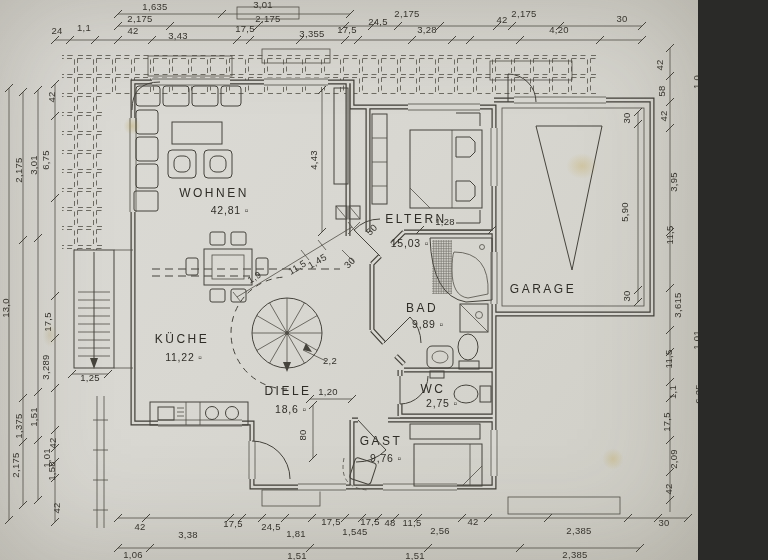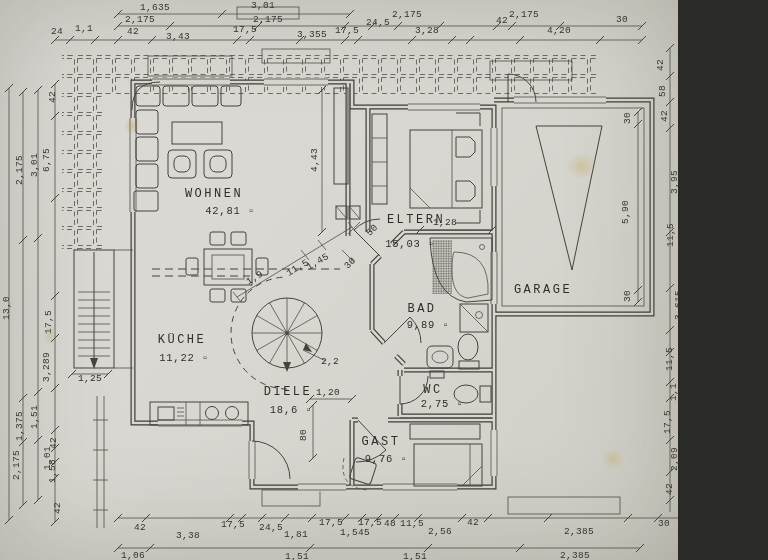--- a/index.html
+++ b/index.html
@@ -1,18 +1,18 @@
 <!DOCTYPE html>
 <html><head>
 <meta charset="utf-8">
 <style>
   html,body{margin:0;padding:0;background:#2a2a28;}
   .page{position:relative;width:678px;height:560px;overflow:hidden;
         background:linear-gradient(130deg,#dcdbd6 0%,#d8d7d1 45%,#cfcec6 100%);
-        font-family:Liberation Mono, monospace;}
+        font-family:Liberation Sans, sans-serif;padding-left:20px;}
   .page::after{content:"";position:absolute;inset:0;pointer-events:none;
         box-shadow:inset 0 0 110px rgba(92,86,70,.30);}
   svg{position:absolute;left:0;top:0;}
   .stain{position:absolute;border-radius:50%;pointer-events:none;}
   .s1{left:560px;top:148px;width:44px;height:36px;background:radial-gradient(closest-side,rgba(193,160,62,.30),rgba(193,160,62,0) 72%);}
   .s2{left:598px;top:444px;width:30px;height:30px;background:radial-gradient(closest-side,rgba(193,160,62,.28),rgba(193,160,62,0) 72%);}
   .s3{left:120px;top:114px;width:24px;height:24px;background:radial-gradient(closest-side,rgba(180,150,55,.30),rgba(180,150,55,0) 72%);}
   .s4{left:40px;top:318px;width:20px;height:34px;background:radial-gradient(closest-side,rgba(170,150,80,.22),rgba(170,150,80,0) 72%);}
   .thin{stroke:#45433c;stroke-width:1;fill:none;}
   .hair{stroke:#504e46;stroke-width:.8;fill:none;}

